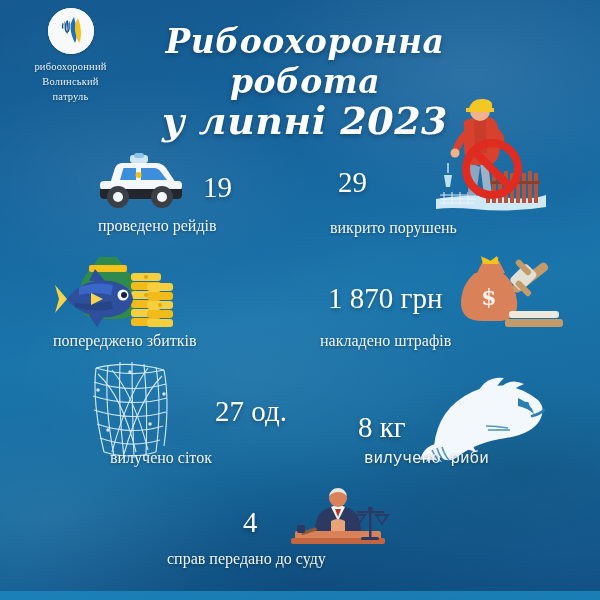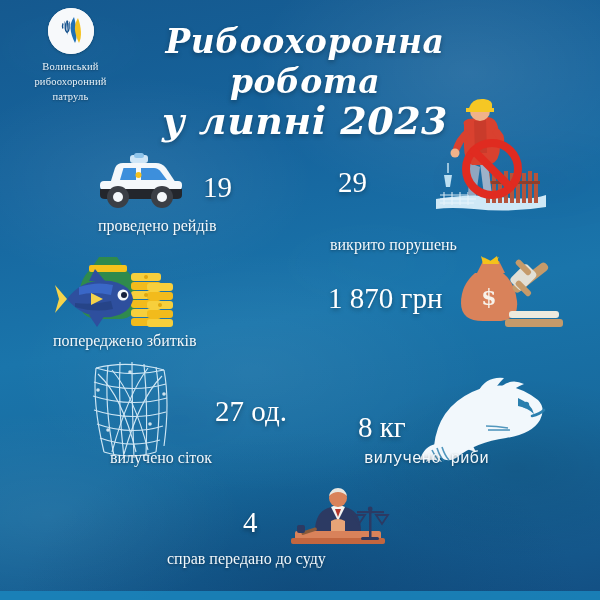--- a/index.html
+++ b/index.html
@@ -69,22 +69,22 @@
           <path d="M12.2 1.2 L12.2 9.2 Q12.2 12.6 9.4 14.6 L9.4 12.4 Q10.7 11.1 10.7 9.0 L10.7 4.0 Z" fill="#13508c"></path>
           <path d="M9.4 0 L10.5 1.6 L9.4 16.5 L8.3 1.6 Z" fill="#13508c"></path>
           <path d="M4.3 3.2 Q3.0 6.5 4.0 9.6 L5.4 9.1 Q4.7 6.6 5.6 4.1 Z" fill="#13508c"></path>
           <path d="M14.5 3.2 Q15.8 6.5 14.8 9.6 L13.4 9.1 Q14.1 6.6 13.2 4.1 Z" fill="#13508c"></path>
         </g>
         <path d="M26 9 C21 16 21.5 24 27 35 C29.5 30 29 20 26 9 Z" fill="#1f6fb5"></path>
         <path d="M30 10 C25.5 17 26 24.5 31 35 C34 29 33.5 19.5 30 10 Z" fill="#f4c220"></path>
       </svg>
     </div>
     <div class="brand-name">
+      <div>рибоохоронний</div>
       <div>Волинський</div>
-      <div>рибоохоронний</div>
       <div>патруль</div>
     </div>
   </div>
 
   <div class="title">
     <div class="title-l1">Рибоохоронна робота</div>
     <div class="title-l2">у липні 2023</div>
   </div>
 
   <div class="stat" style="left:60px;top:140px;width:230px;height:110px;">
@@ -155,21 +155,21 @@
 
           <circle cx="50" cy="16" r="10" fill="#f0b28a"></circle>
           <path d="M39 13 Q42 3 54 4 Q64 5 62 13 L62 16 L56 14 L40 17 Z" fill="#f5c724"></path>
           <path d="M36 13 L64 13 L64 17 L36 17 Z" fill="#f5c724"></path>
 
           <circle cx="62" cy="74" r="26" fill="none" stroke="#e02b20" stroke-width="8"></circle>
           <path d="M44 56 L80 92" stroke="#e02b20" stroke-width="8" stroke-linecap="round"></path>
         </svg>
       </div>
       <div class="num" style="left:18px;top:72px;">29</div>
-      <div class="cap" style="left:10px;top:140px;">викрито порушень</div>
+      <div class="cap" style="left:10px;top:123px;">викрито порушень</div>
     </div>
   </div>
 
   <div class="stat" style="left:45px;top:255px;width:280px;height:110px;">
     <div class="stat-inner">
       <div class="ico" style="left:10px;top:0px;">
         <svg width="120" height="82" viewBox="0 0 120 82">
 
           <path d="M36 14 Q24 24 24 44 Q24 64 44 64 L64 64 Q82 64 82 44 Q82 24 70 14 Z" fill="#2f8a4d"></path>
           <path d="M36 14 L44 2 L62 2 L70 14 Z" fill="#2f8a4d"></path>
@@ -226,20 +226,21 @@
 
           <rect x="62" y="10" width="17" height="24" rx="4" transform="rotate(45 70 22)" fill="#e2dfd5"></rect>
           <rect x="61" y="9" width="19" height="6" rx="2.5" transform="rotate(45 70 12)" fill="#c59a6a"></rect>
           <rect x="61" y="30" width="19" height="6" rx="2.5" transform="rotate(45 70 33)" fill="#c59a6a"></rect>
 
           <rect x="56" y="56" width="50" height="7" rx="3" fill="#eceade"></rect>
           <rect x="52" y="64" width="58" height="8" rx="3" fill="#c59a6a"></rect>
         </svg>
       </div>
       <div class="num" style="left:10px;top:28px;">1 870 грн</div>
+      <div class="cap" style="left:2px;top:76px;">накладено штрафів</div>
     </div>
   </div>
 
   <div class="stat" style="left:70px;top:360px;width:250px;height:115px;">
     <div class="stat-inner">
       <div class="ico" style="left:8px;top:0px;">
         <svg width="125" height="105" viewBox="0 0 125 105">
           <g stroke="#d7ecf8" stroke-width="1.15" fill="none" opacity=".95">
 
             <path d="M18 8 Q50 0 86 10"></path>

